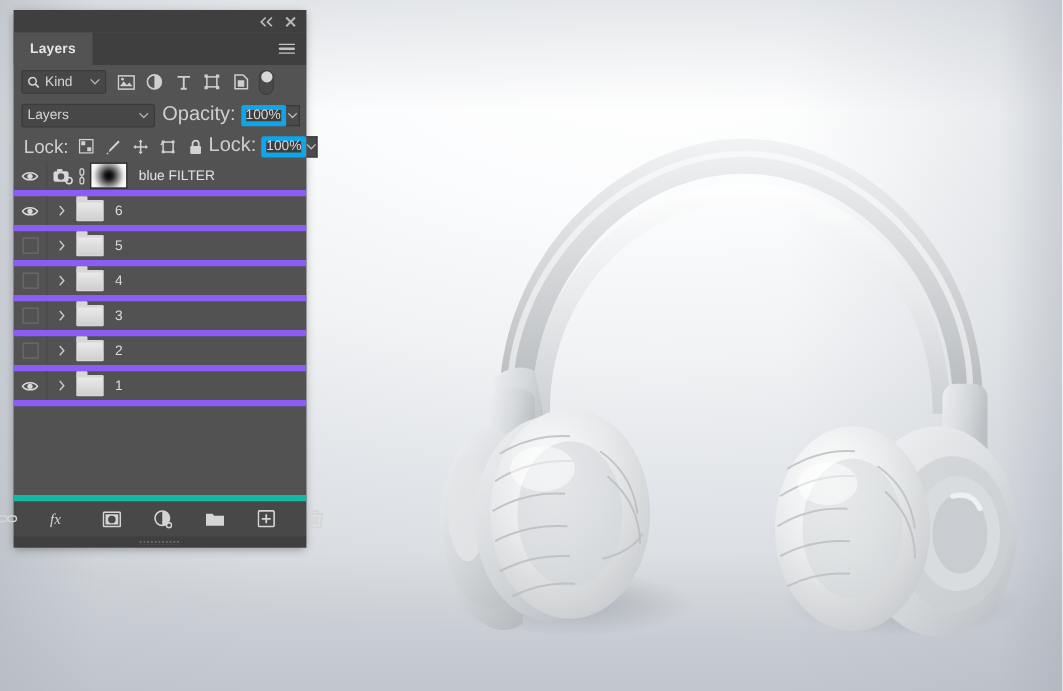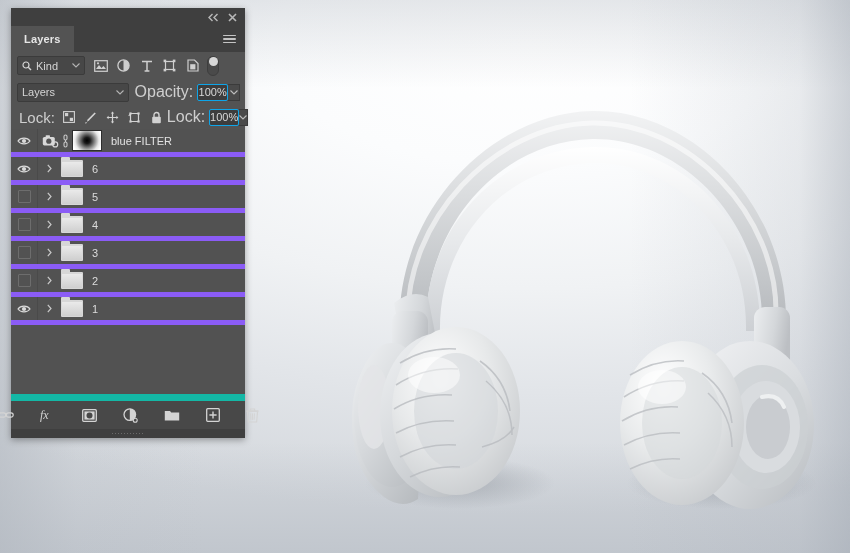--- a/index.html
+++ b/index.html
@@ -186,21 +186,21 @@
     align-items: center;
     padding: 0 4px;
     box-sizing: border-box;
   }
   .blend-select .txt { flex: 1; font-size: 11px; color: #d5d5d5; }
   .field-label { font-size: 16px; color: #cfcfcf; margin-left: 6px; }
   .num-field {
     width: 36px;
     height: 17px;
     background: #3d3d3d;
-    border: 1px solid #0ea5e9;
+    border: 4px solid #0ea5e9;
     border-radius: 2px;
     color: #d9d9d9;
     font-size: 11px;
     display: flex;
     align-items: center;
     justify-content: center;
     margin-left: 4px;
     box-sizing: border-box;
   }
   .mini-chev {
@@ -355,21 +355,21 @@
     bottom: 3px;
     background: #686868;
     border-radius: 5px;
     box-sizing: border-box;
   }
 
   
   .panel-footer {
     height: 28px;
     background: #484848;
-    border-top: 7px solid #14b8a6;
+    border-top: 5px solid #14b8a6;
     display: flex;
     align-items: center;
     justify-content: center;
     gap: 26px;
     flex: none;
   }
   .panel-footer .fb {
     width: 19px; height: 19px;
     display: flex; align-items: center; justify-content: center;
     color: #d4d4d4;

